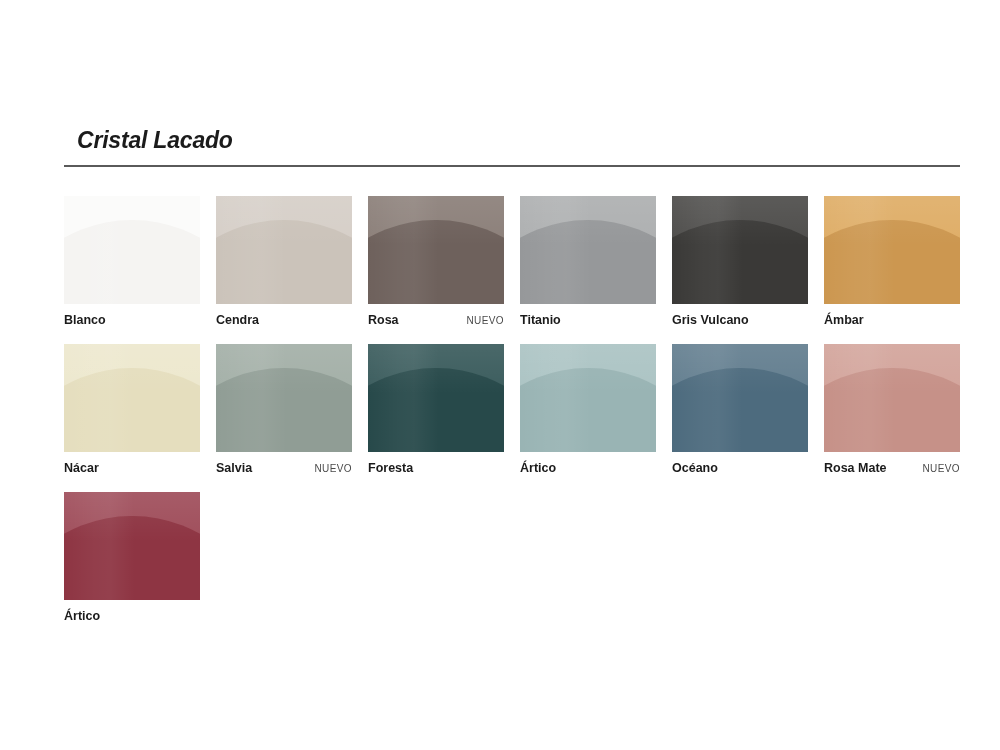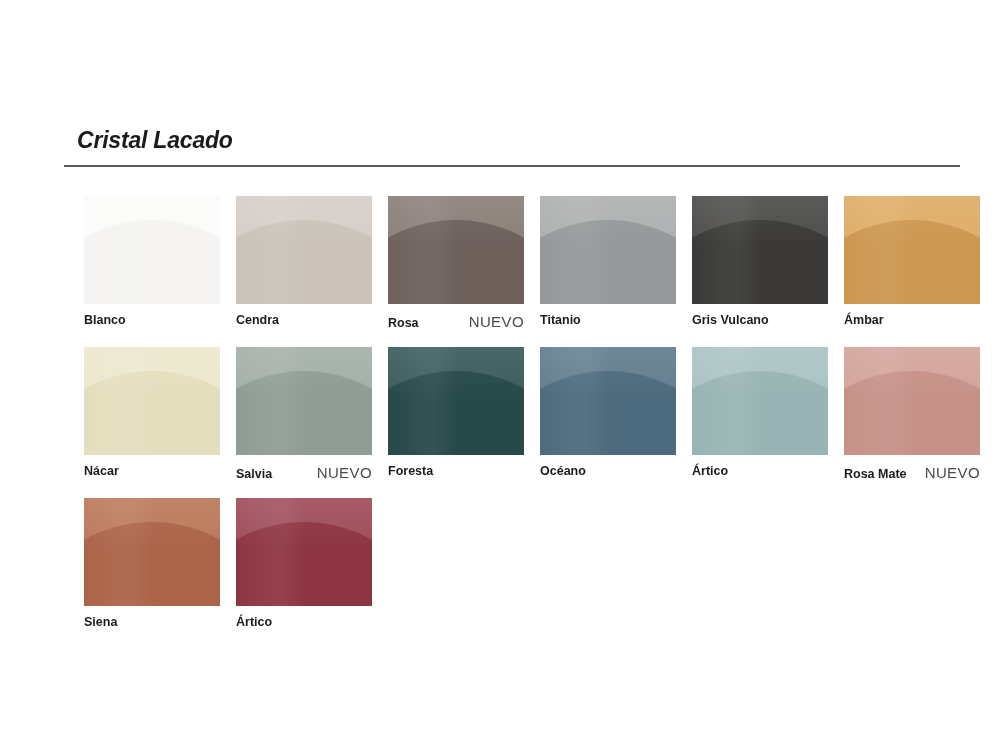--- a/index.html
+++ b/index.html
@@ -38,21 +38,20 @@
     background: #5a5a5a;
     margin-bottom: 29px;
   }
 
   
   .swatch-grid {
     display: grid;
     grid-template-columns: repeat(6, 136px);
     column-gap: 16px;
     row-gap: 16px;
-    margin-left: 20px;
   }
 
   .swatch-cell {
     width: 136px;
   }
 
   .swatch-chip {
     position: relative;
     width: 136px;
     height: 108px;
@@ -119,21 +118,21 @@
     width: 136px;
   }
   .swatch-name {
     font-size: 12.5px;
     font-weight: bold;
     color: #1b1b1b;
     line-height: 1.2;
     white-space: nowrap;
   }
   .swatch-badge {
-    font-size: 15px;
+    font-size: 10px;
     font-weight: normal;
     color: #4a4a4a;
     letter-spacing: 0.4px;
     line-height: 1.2;
     white-space: nowrap;
   }
   .swatch-badge:empty {
     display: none;
   }
 </style>
@@ -242,65 +241,54 @@
           <div class="gloss-upper"></div>
           <div class="gloss-arc"></div>
           <div class="gloss-band"></div>
           <div class="gloss-sheen"></div>
         </div>
         <div class="swatch-labels">
           <span class="swatch-name">Foresta</span>
         </div>
       </div>
       <div class="swatch-cell">
+        <div class="swatch-chip" style="--base: #99B4B4; --light: #ACC4C4;">
+          <div class="gloss-upper"></div>
+          <div class="gloss-arc"></div>
+          <div class="gloss-band"></div>
+          <div class="gloss-sheen"></div>
+        </div>
+        <div class="swatch-labels">
+          <span class="swatch-name">Ártico</span>
+        </div>
+      </div>
+      <div class="swatch-cell">
         <div class="swatch-chip" style="--base: #4D6B7E; --light: #647F90;">
           <div class="gloss-upper"></div>
           <div class="gloss-arc"></div>
           <div class="gloss-band"></div>
           <div class="gloss-sheen"></div>
         </div>
         <div class="swatch-labels">
           <span class="swatch-name">Océano</span>
-        </div>
-      </div>
-      <div class="swatch-cell">
-        <div class="swatch-chip" style="--base: #99B4B4; --light: #ACC4C4;">
-          <div class="gloss-upper"></div>
-          <div class="gloss-arc"></div>
-          <div class="gloss-band"></div>
-          <div class="gloss-sheen"></div>
-        </div>
-        <div class="swatch-labels">
-          <span class="swatch-name">Ártico</span>
         </div>
       </div>
       <div class="swatch-cell">
         <div class="swatch-chip" style="--base: #C69188; --light: #D3A59C;">
           <div class="gloss-upper"></div>
           <div class="gloss-arc"></div>
           <div class="gloss-band"></div>
           <div class="gloss-sheen"></div>
         </div>
         <div class="swatch-labels">
           <span class="swatch-name">Rosa Mate</span>
           <span class="swatch-badge">NUEVO</span>
         </div>
       </div>
       <div class="swatch-cell">
-        <div class="swatch-chip" style="--base: #AC6449; --light: #BC7A5C;">
-          <div class="gloss-upper"></div>
-          <div class="gloss-arc"></div>
-          <div class="gloss-band"></div>
-          <div class="gloss-sheen"></div>
-        </div>
-        <div class="swatch-labels">
-          <span class="swatch-name">Siena</span>
-        </div>
-      </div>
-      <div class="swatch-cell">
         <div class="swatch-chip" style="--base: #8E3543; --light: #A04F5C;">
           <div class="gloss-upper"></div>
           <div class="gloss-arc"></div>
           <div class="gloss-band"></div>
           <div class="gloss-sheen"></div>
         </div>
         <div class="swatch-labels">
           <span class="swatch-name">Ártico</span>
         </div>
       </div>

